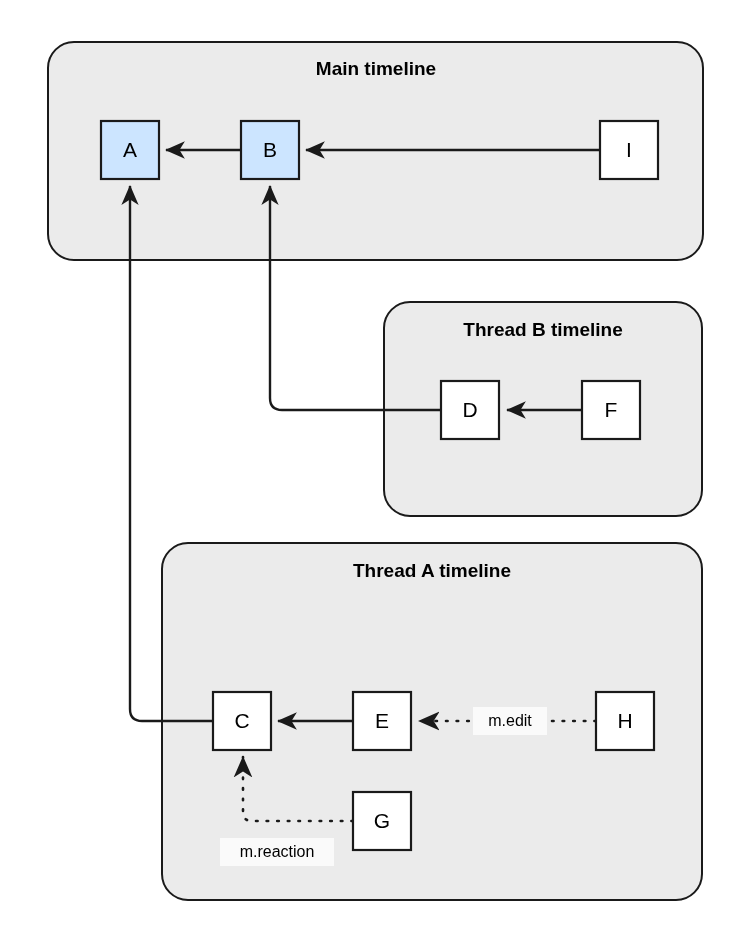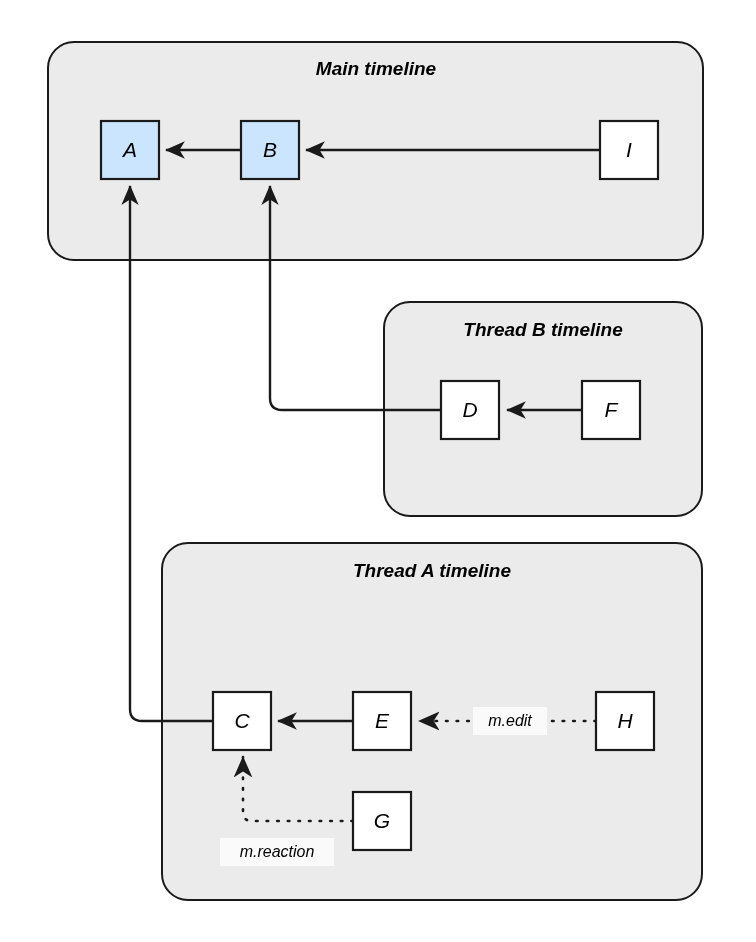--- a/index.html
+++ b/index.html
@@ -9,21 +9,20 @@
   }
   body {
     font-family: "Liberation Sans", sans-serif;
   }
   #canvas {
     position: relative;
     width: 756px;
     height: 942px;
     background: #ffffff;
     overflow: hidden;
-    font-style: italic;
   }
   #diagram-svg {
     position: absolute;
     top: 0;
     left: 0;
     width: 756px;
     height: 942px;
   }
   .group-title {
     font-family: "Liberation Sans", sans-serif;

